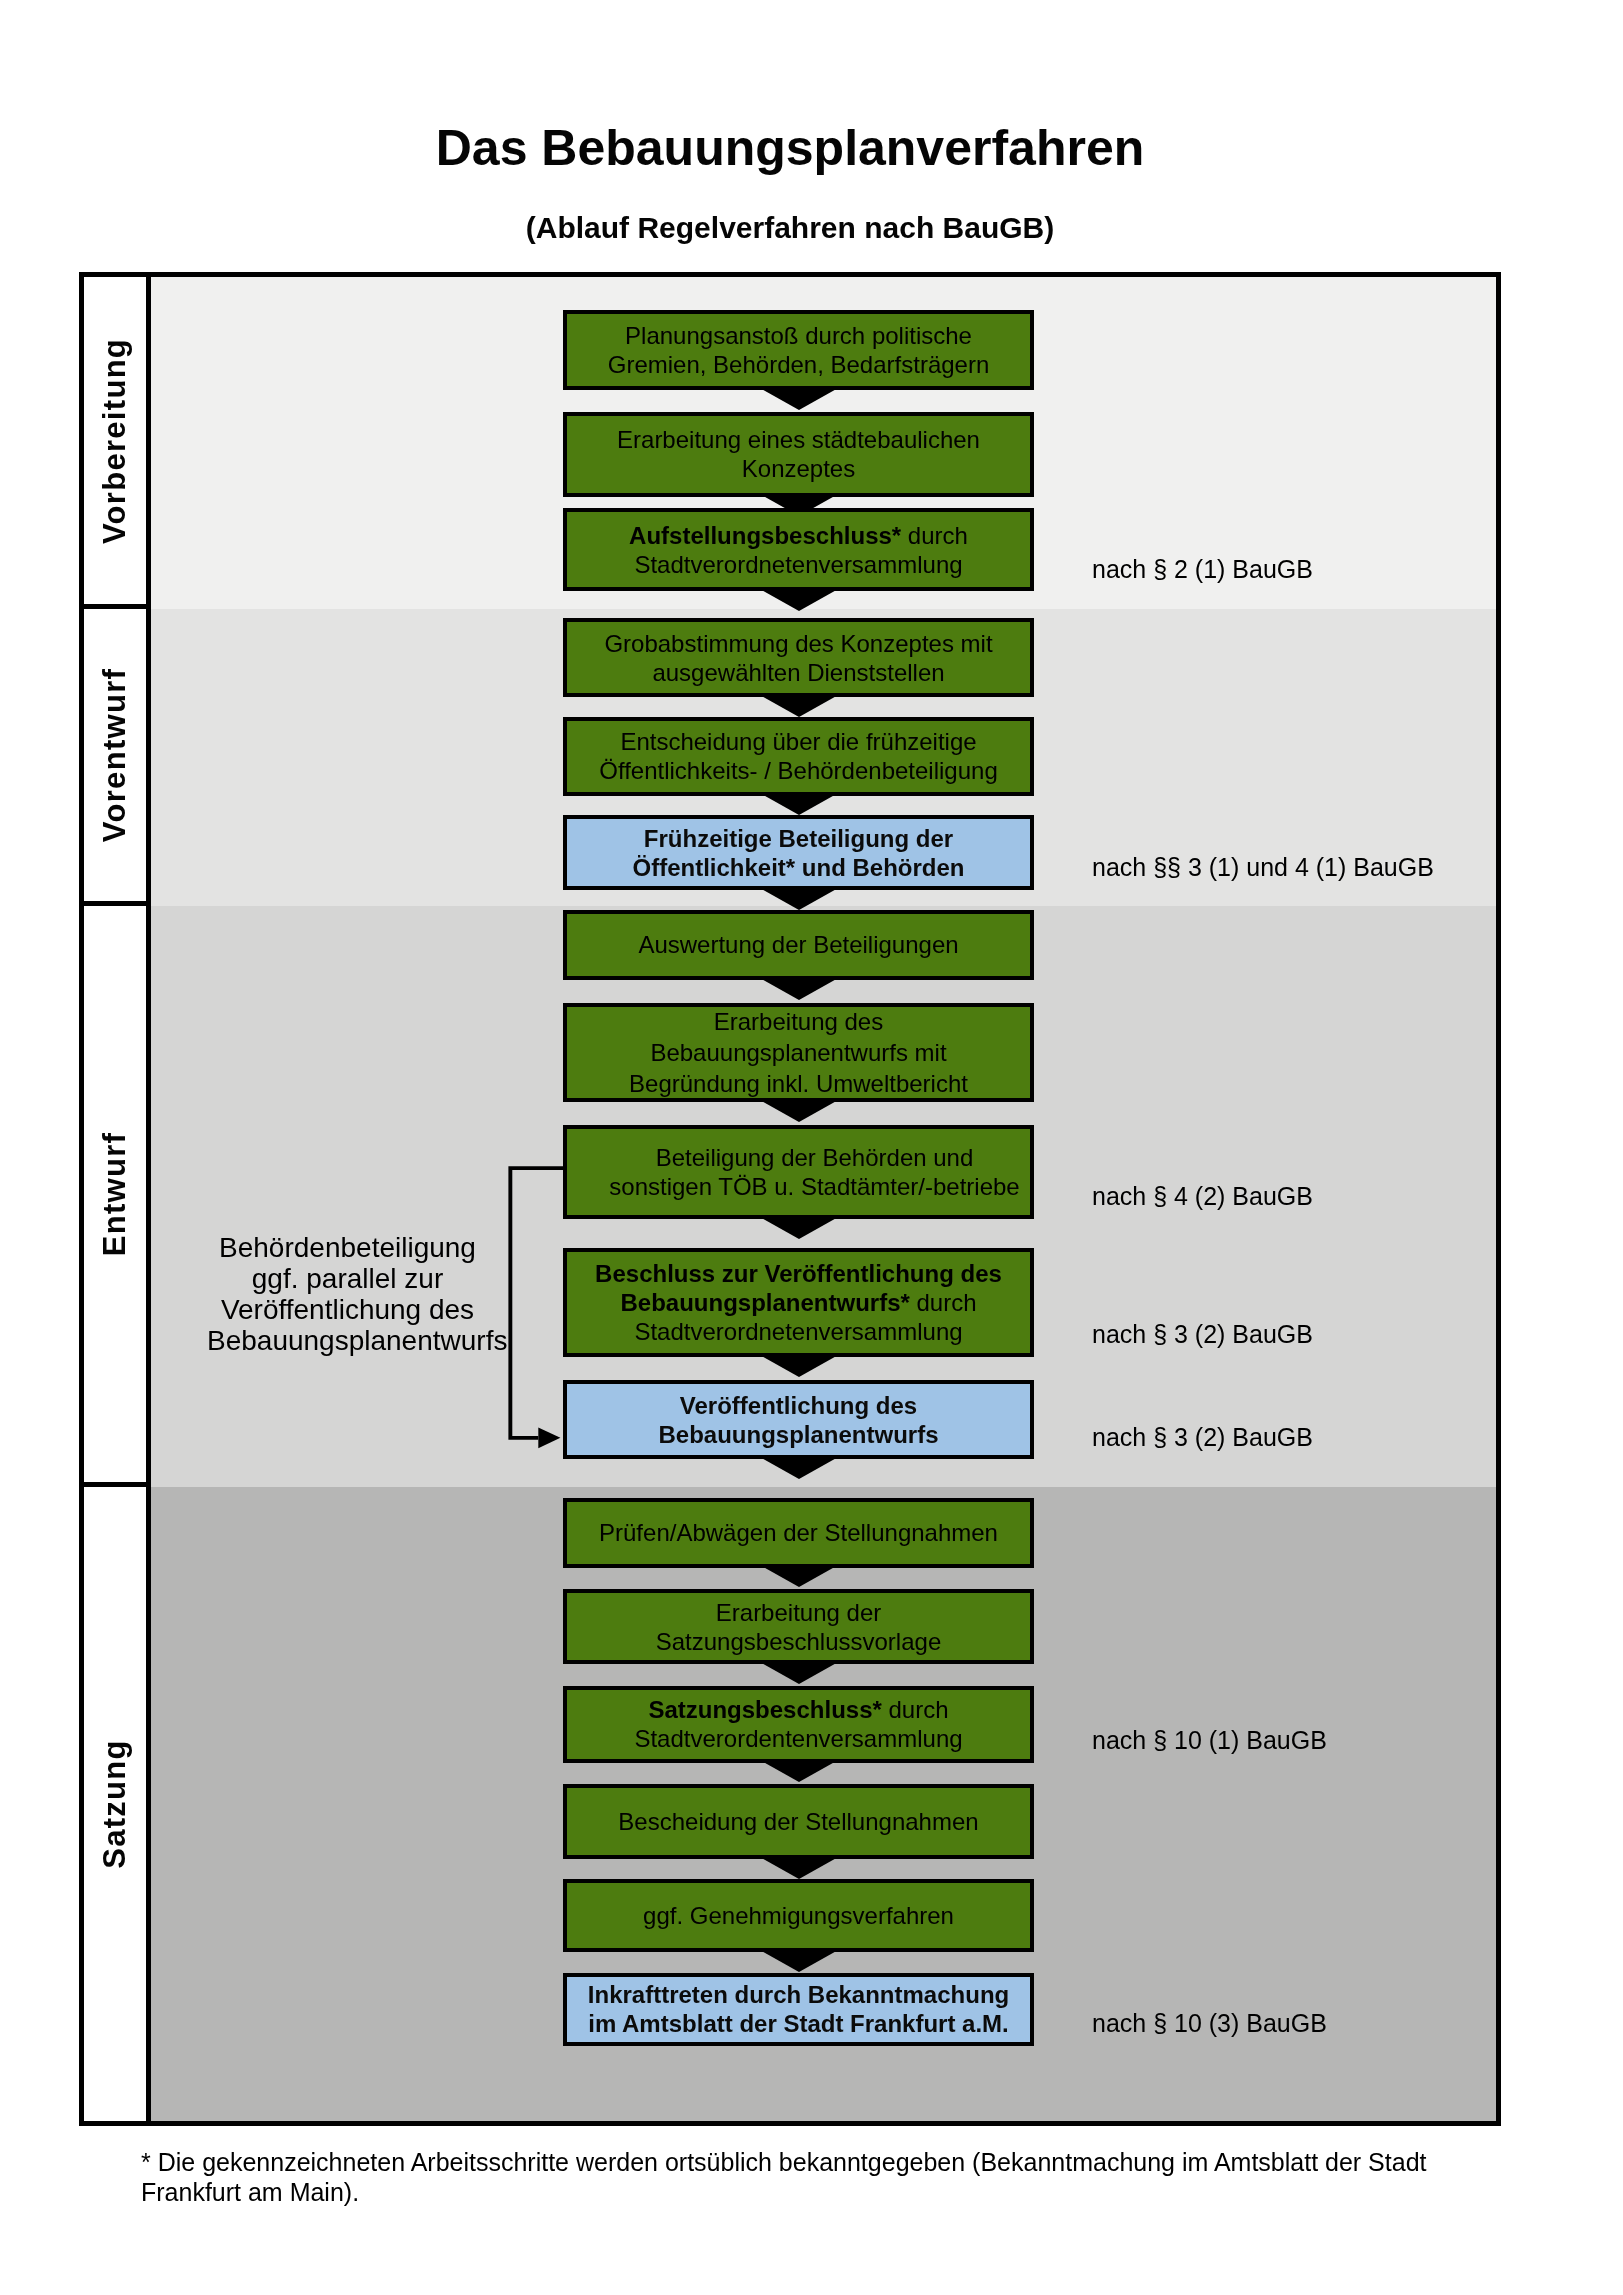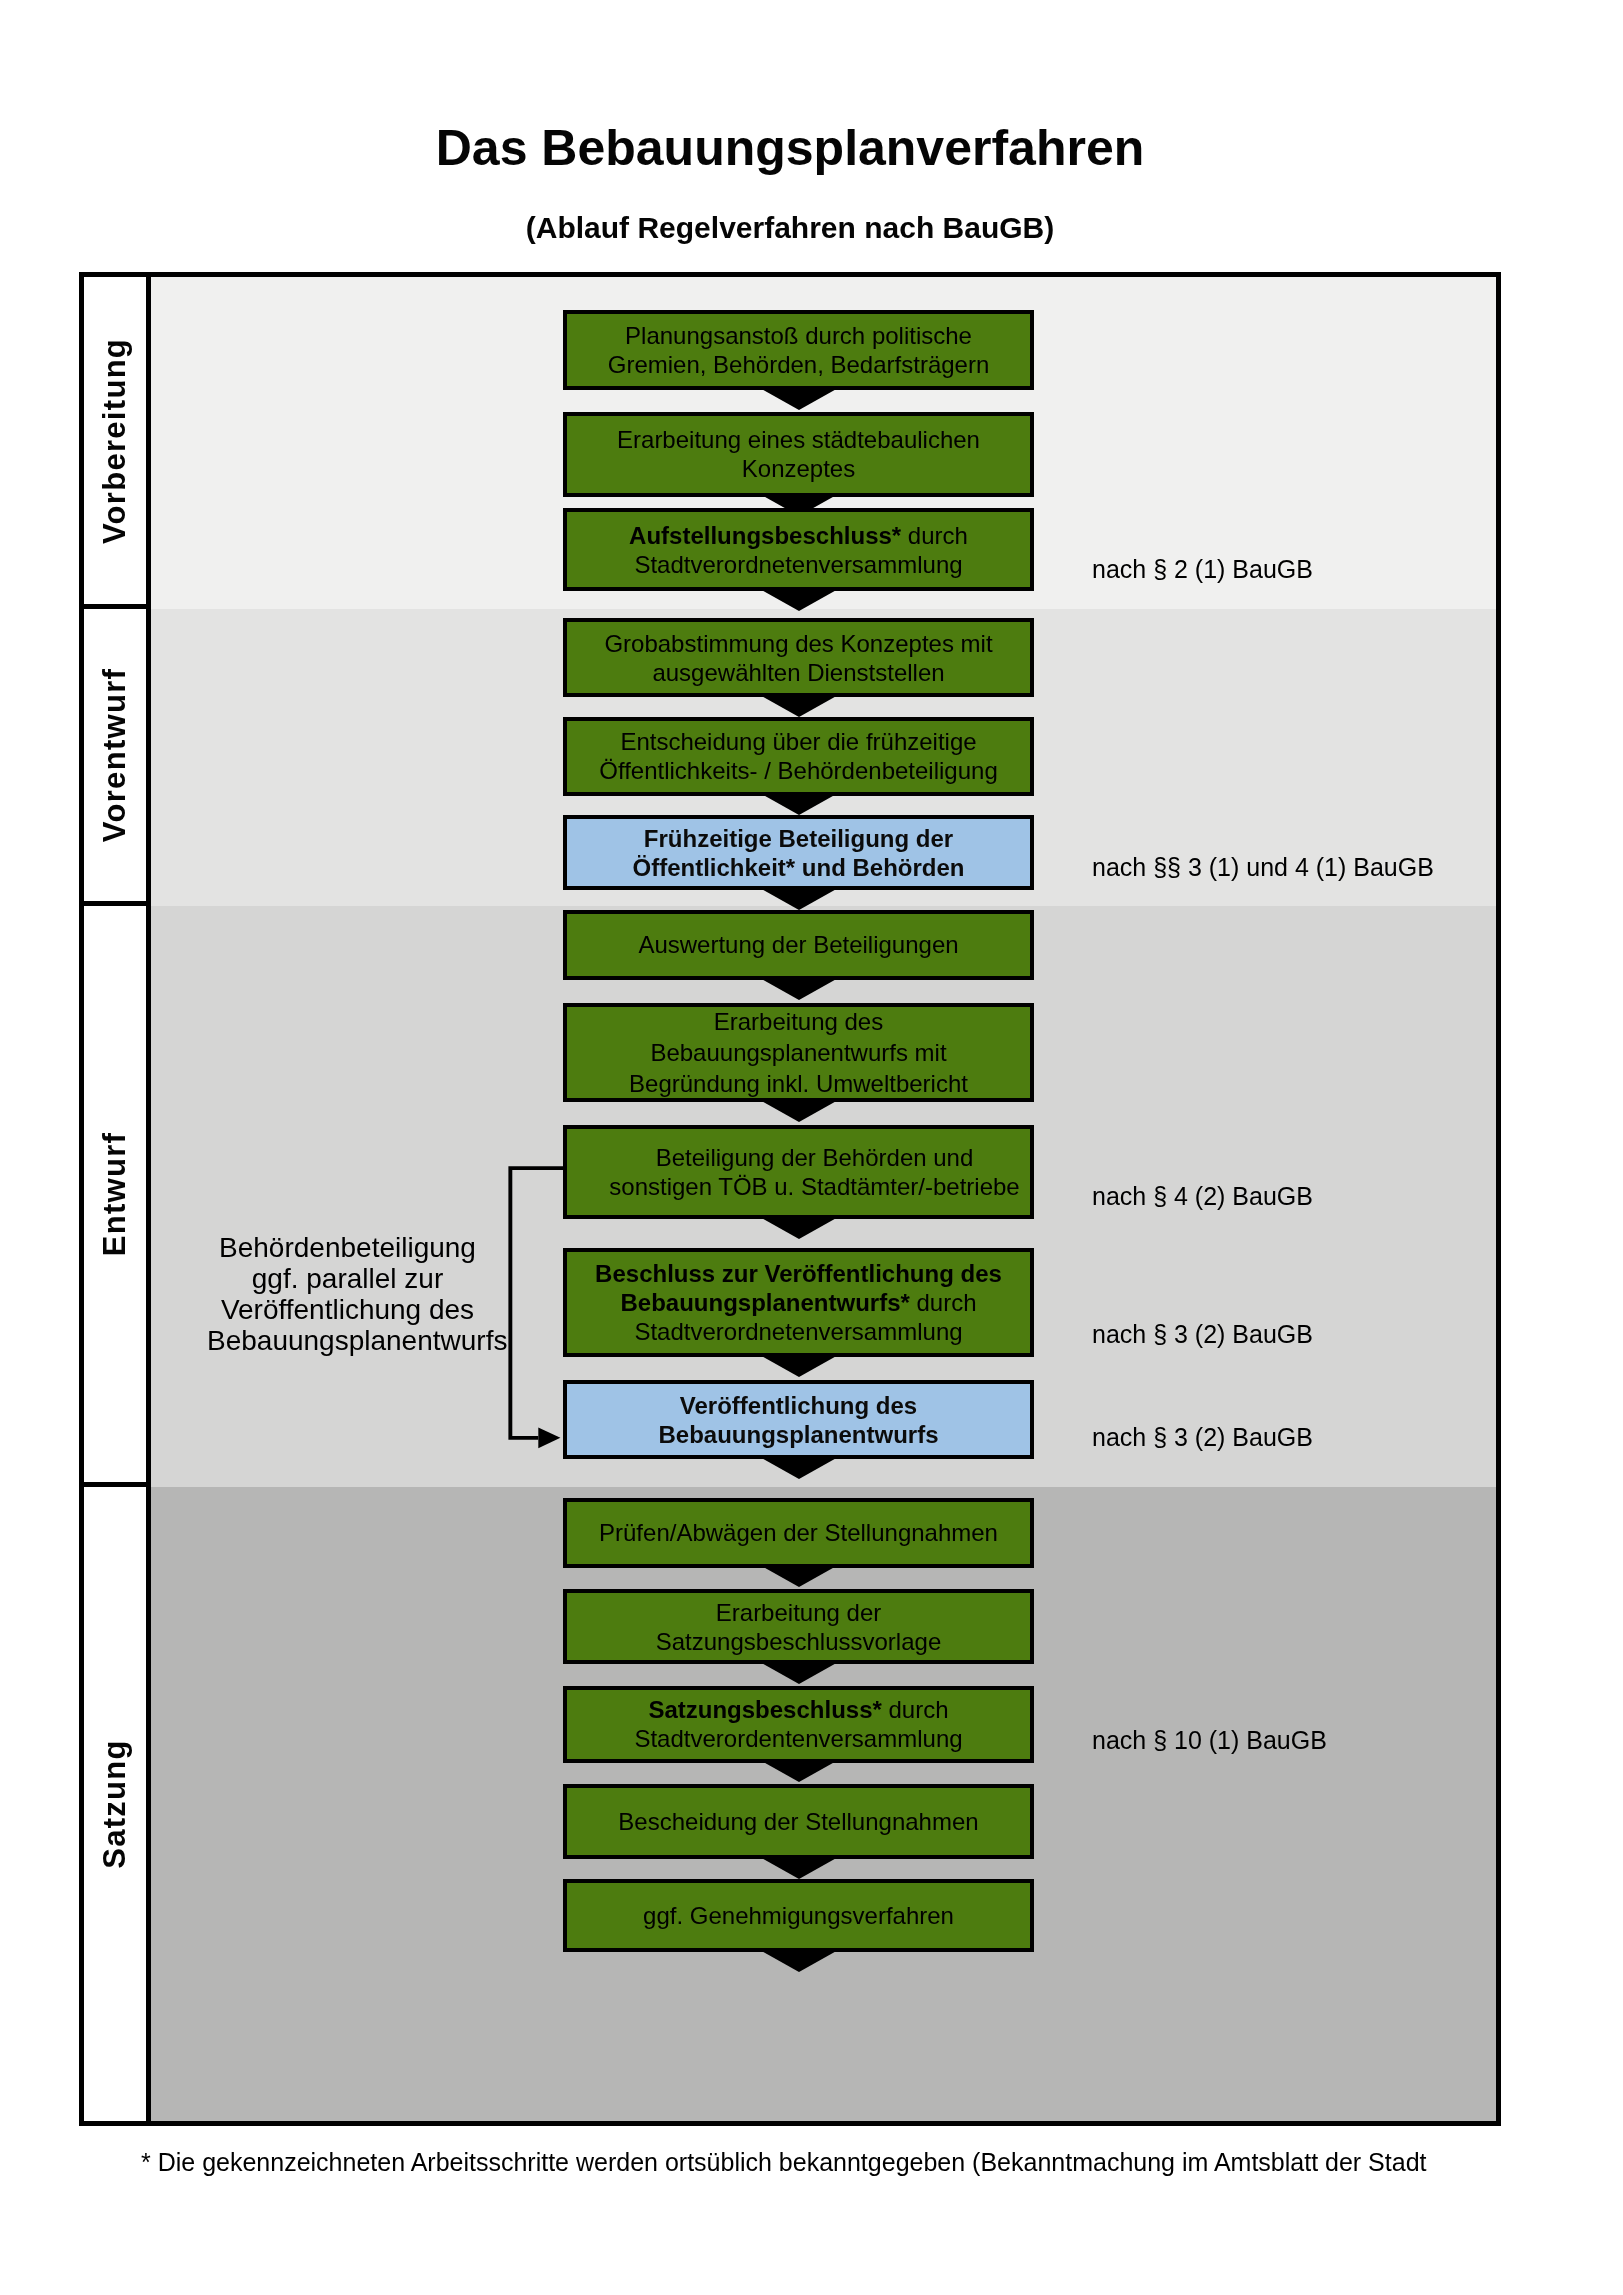--- a/index.html
+++ b/index.html
@@ -239,22 +239,28 @@
             </div>
             <div class="arrow-row" style="height: 19.6px;">
               <div class="arrow" style="border-top-color: rgb(0, 0, 0);"></div>
             </div>
             <div class="flow-box" style="height: 73px;">
               <div class="box-line"><span>ggf. Genehmigungsverfahren</span></div>
             </div>
             <div class="arrow-row" style="height: 21px;">
               <div class="arrow" style="border-top-color: rgb(0, 0, 0);"></div>
             </div>
+            <div class="flow-box blue" style="background: rgb(159, 195, 230); height: 73px;">
+              <div class="box-line"><b>Inkrafttreten</b><span> durch Bekanntmachung</span></div>
+              <div class="box-line"><span>im Amtsblatt der Stadt Frankfurt a.M.</span></div>
+              <div class="annotation">nach § 10 (3) BauGB</div>
+            </div>
           </div>
         </div>
       </div>
   </div>
 
   <div class="footnote" id="footnote">
       <div class="footnote-line">* Die gekennzeichneten Arbeitsschritte werden ortsüblich bekanntgegeben (Bekanntmachung im Amtsblatt  der Stadt</div>
+      <div class="footnote-line">Frankfurt am Main).</div>
     </div>
 </div>
 
 
 </body></html>

